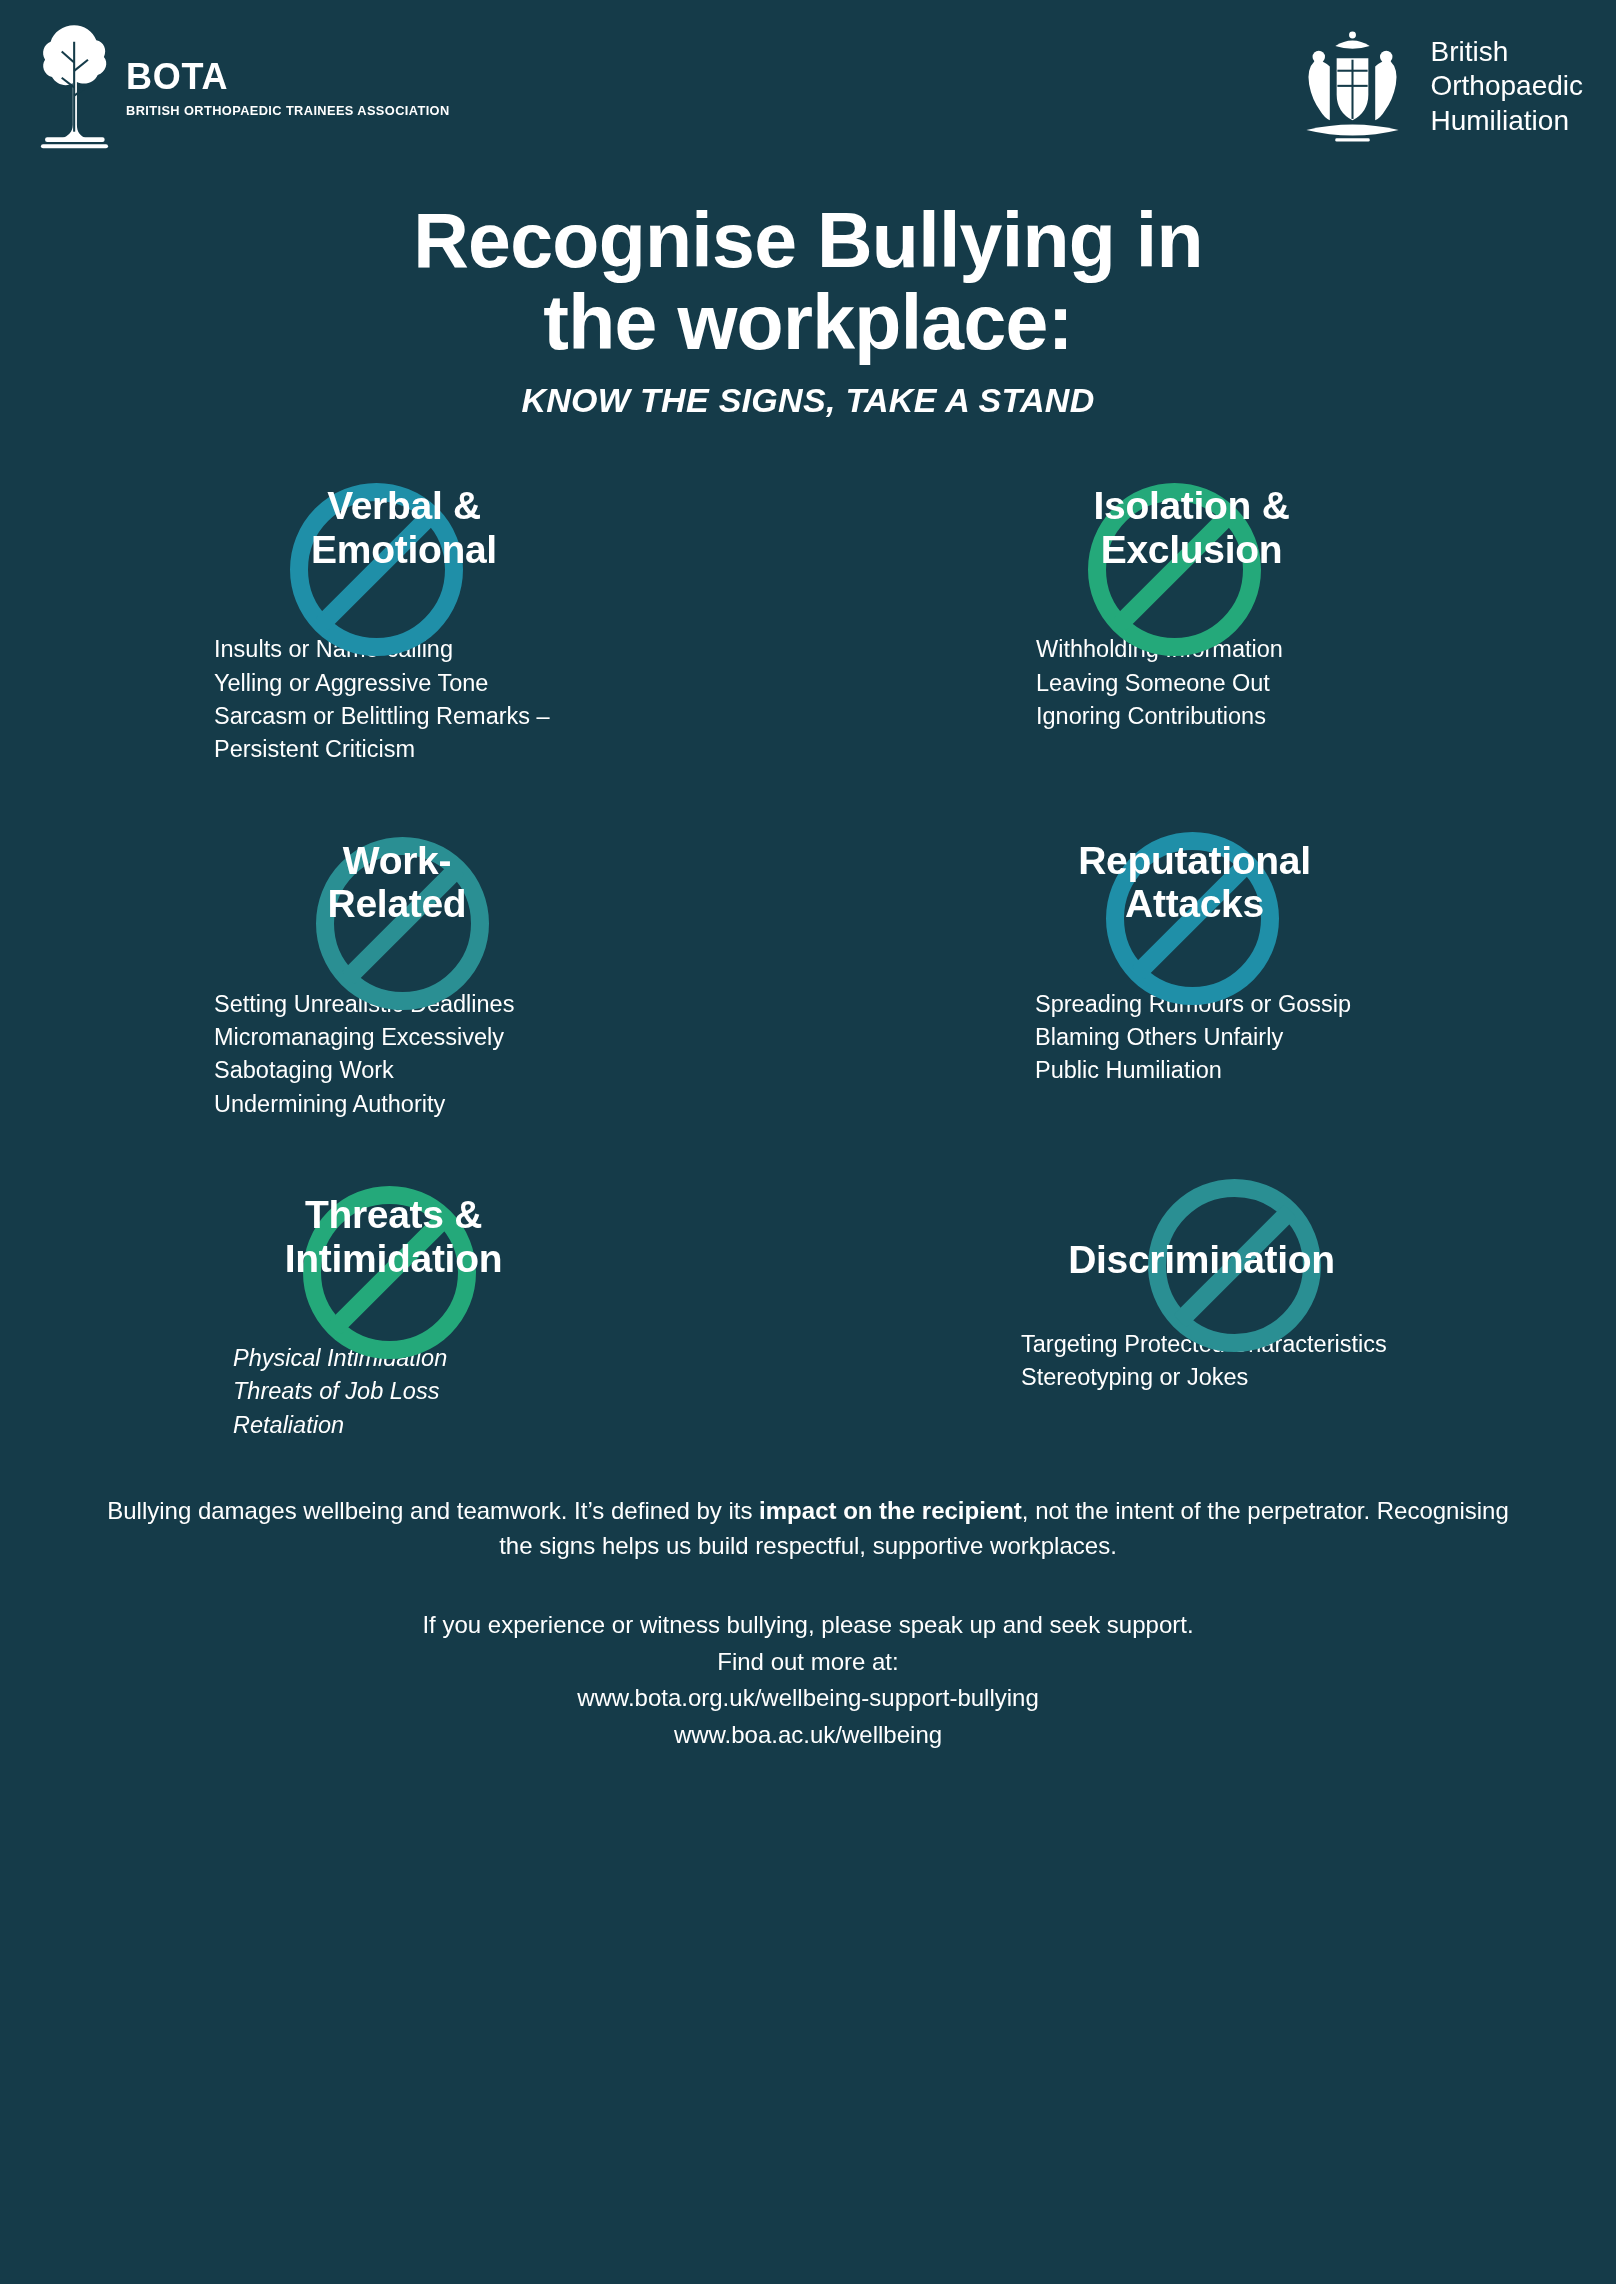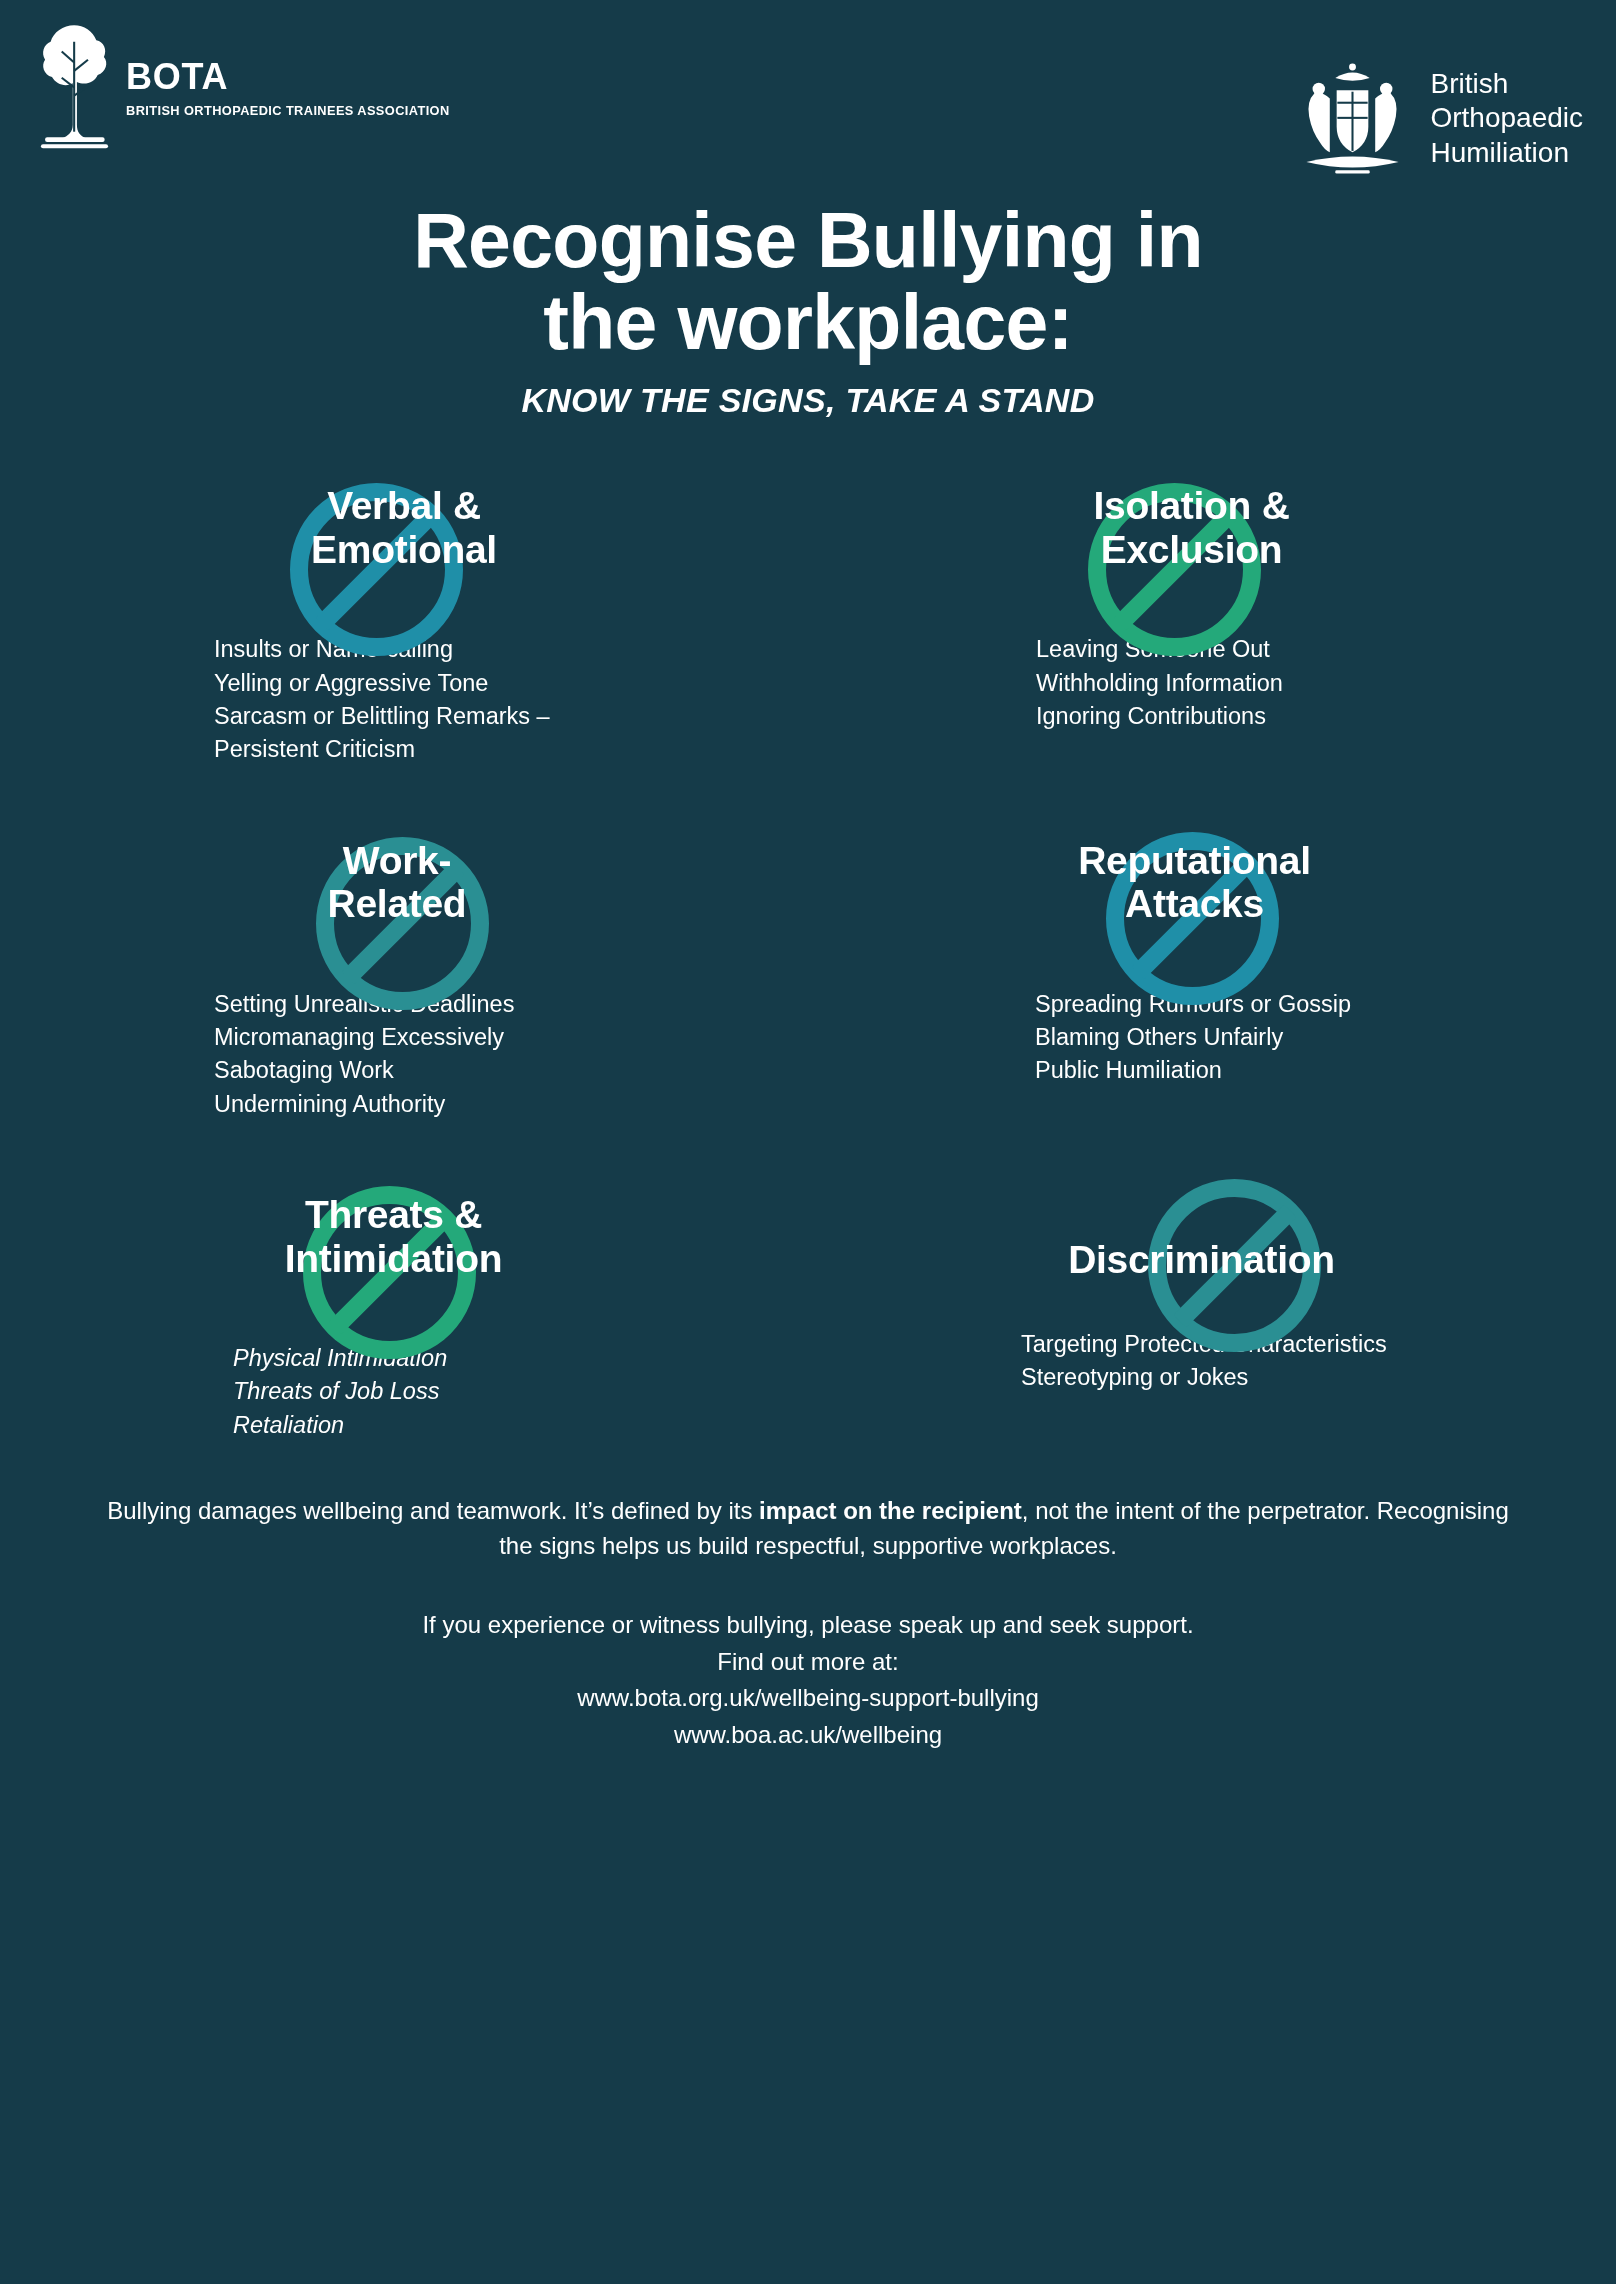--- a/index.html
+++ b/index.html
@@ -50,21 +50,20 @@
     margin-top: 8.3px;
     text-align: center;
   }
 
   .boa-logo {
     position: absolute;
     right: 33px;
     top: 28px;
     display: flex;
     align-items: flex-start;
-    margin-top: 32px;
   }
   .boa-crest {
     width: 117px;
     height: 124px;
     position: relative;
     margin-right: 19.3px;
   }
   .boa-text {
     font-size: 28px;
     line-height: 1.23;
@@ -253,22 +252,22 @@
 
     <div class="cell">
       <div class="cat-head">
         <div class="no-symbol" style="left:280px; top:19.3px; width:173px; height:173px; border:18px solid #24a97a;">
           <div class="slash" style="width:156px; height:18px; background:#24a97a; transform:translate(-50%,-50%) rotate(-45deg);"></div>
         </div>
         <div class="cat-title" style="white-space:pre-line; margin-left:-41px;">Isolation &amp;
 Exclusion</div>
       </div>
       <div class="cat-list" style="padding-left:228px;">
+        <div>Withholding Information</div>
         <div>Leaving Someone Out</div>
-        <div>Withholding Information</div>
         <div>Ignoring Contributions</div>
       </div>
     </div>
   </div>
 
   <div class="row" style="margin-top:28px;">
 
     <div class="cell">
       <div class="cat-head">
         <div class="no-symbol" style="left:316px; top:19.3px; width:173px; height:173px; border:18px solid #2a8f93;">

